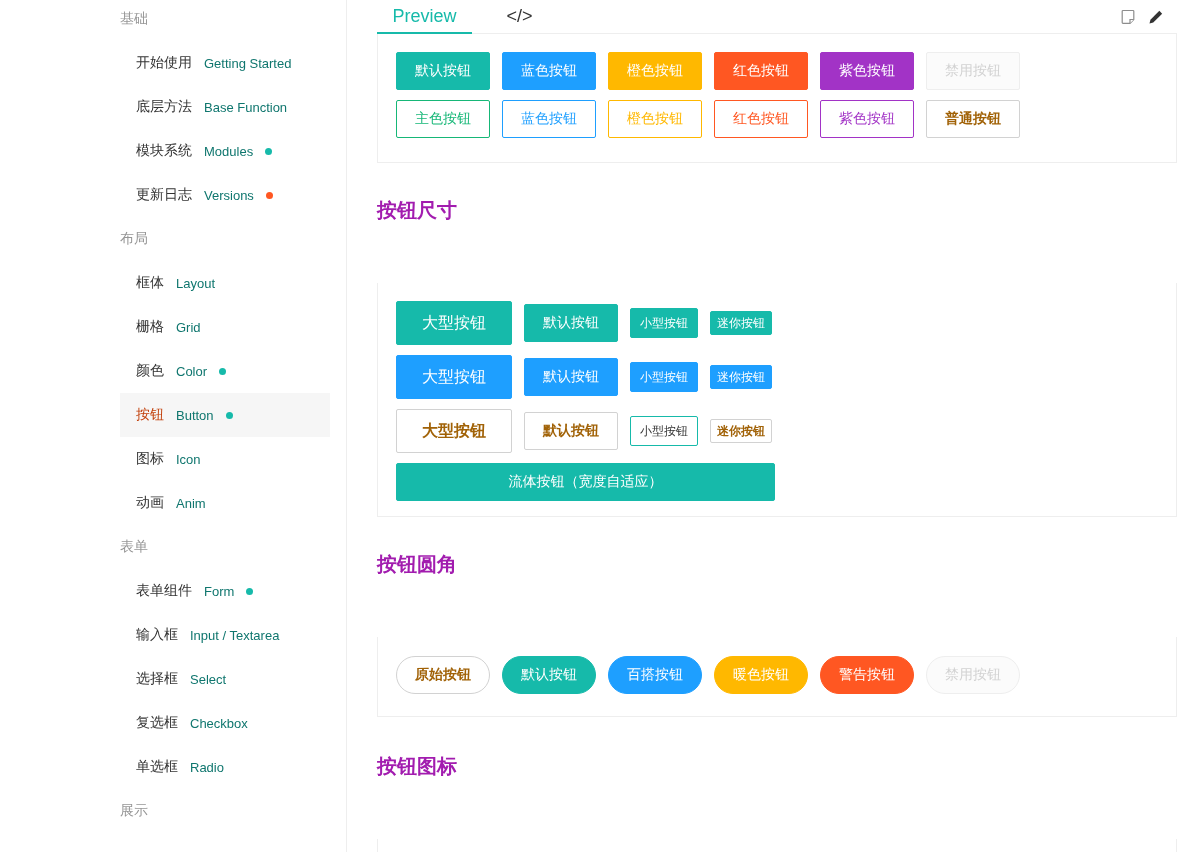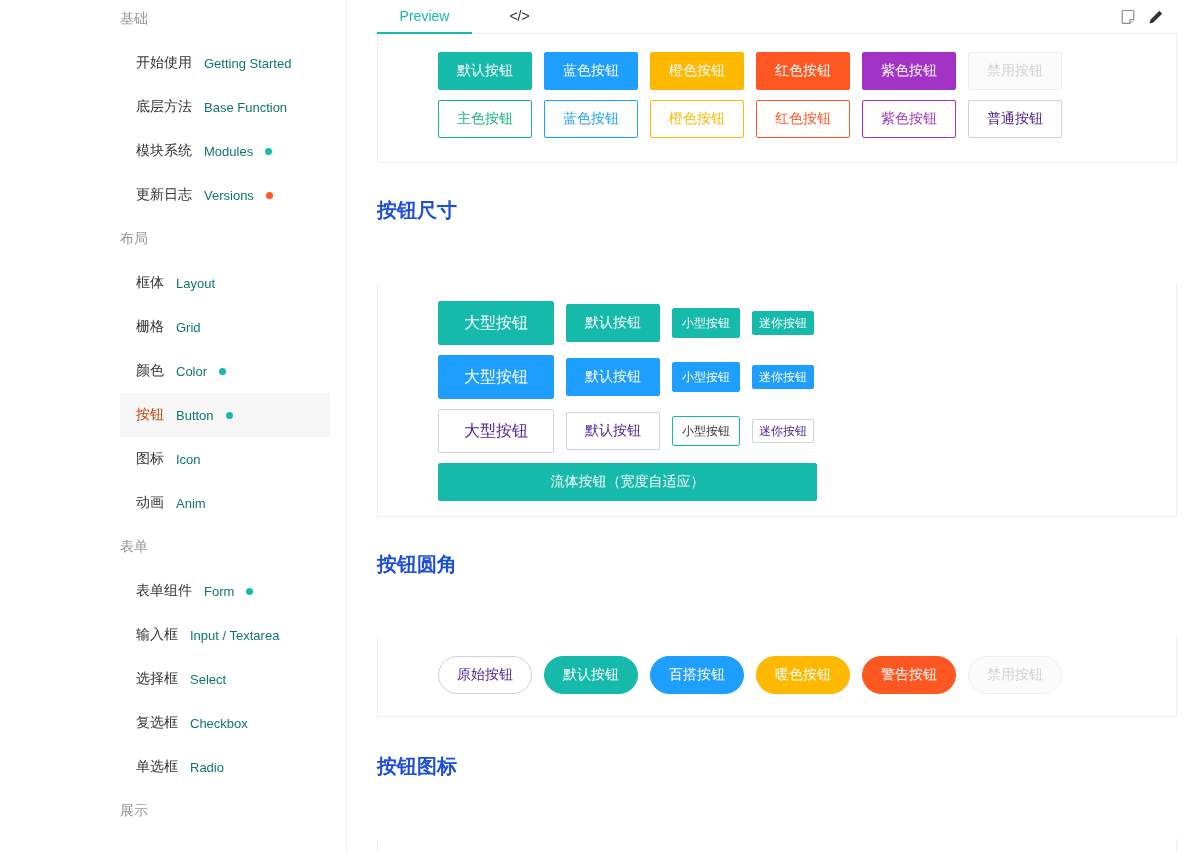--- a/index.html
+++ b/index.html
@@ -17,48 +17,48 @@
   .side-item.active{background:#f6f6f6;}
   .side-zh{font-size:14px;color:#333;white-space:nowrap;}
   .side-item.active .side-zh{color:#c2410c;}
   .side-en{font-size:13px;color:#0f766e;margin-left:12px;white-space:nowrap;}
   .dot{width:7px;height:7px;border-radius:50%;margin-left:12px;flex:0 0 auto;}
   .dot-teal{background:#16baaa;}
   .dot-red{background:#ff5722;}
   
   #content{position:absolute;left:377px;top:0;width:800px;height:852px;}
   .abs{position:absolute;left:0;width:800px;box-sizing:border-box;}
-  .sec-heading{font-size:20px;font-weight:700;color:#1d4ed8;height:30px;line-height:30px;}
+  .sec-heading{font-size:20px;font-weight:700;color:#a21caf;height:30px;line-height:30px;}
   
   .tabbar{height:34px;border-bottom:1px solid #eee;display:flex;align-items:stretch;position:relative;}
-  .tab{width:95px;text-align:center;font-size:14px;color:#333;line-height:32px;cursor:pointer;box-sizing:border-box;position:relative;}
+  .tab{width:95px;text-align:center;font-size:18px;color:#333;line-height:32px;cursor:pointer;box-sizing:border-box;position:relative;}
   .tab.active{color:#16baaa;}
   .tab.active::after{content:"";position:absolute;left:0;right:0;bottom:-1px;height:2px;background:#16baaa;}
   .tab-icons{position:absolute;right:14px;top:0;height:34px;display:flex;align-items:center;gap:13px;}
   .tab-icon{width:15px;height:16px;display:inline-flex;align-items:center;justify-content:center;cursor:pointer;}
   
   .panel{border:1px solid #eee;border-top:none;background:#fff;}
-  .btn-row{display:flex;align-items:center;gap:12px;margin-left:42px;}
+  .btn-row{display:flex;align-items:center;gap:12px;}
   .row-h{height:44px;}
   
   .btn{display:inline-flex;align-items:center;justify-content:center;height:38px;padding:0 18px;
        font-size:14px;border-radius:2px;border:1px solid transparent;box-sizing:border-box;
        white-space:nowrap;cursor:pointer;background:#fff;color:#333;flex:0 0 auto;}
   .v-fill-teal{background:#16baaa;border-color:#16baaa;color:#fff;}
   .v-fill-blue{background:#1e9fff;border-color:#1e9fff;color:#fff;}
   .v-fill-orange{background:#ffb800;border-color:#ffb800;color:#fff;}
   .v-fill-red{background:#ff5722;border-color:#ff5722;color:#fff;}
   .v-fill-purple{background:#a233c6;border-color:#a233c6;color:#fff;}
   .v-disabled{background:#fbfbfb;border-color:#eee;color:#d2d2d2;cursor:not-allowed;}
   .v-outline-green{border-color:#16b777;color:#16b777;}
   .v-outline-blue{border-color:#1e9fff;color:#1e9fff;}
   .v-outline-orange{border-color:#ffb800;color:#ffb800;}
   .v-outline-red{border-color:#ff5722;color:#ff5722;}
   .v-outline-purple{border-color:#a233c6;color:#a233c6;}
-  .v-primary{border-color:#d2d2d2;color:#4c1d95;}
+  .v-primary{border-color:#d2d2d2;color:#a16207;font-weight:bold;}
   .v-primary-teal{border-color:#16baaa;color:#333;}
   .s-lg{height:44px;font-size:16px;padding:0 25px;}
   .s-sm{height:30px;font-size:12px;padding:0 9px;}
   .s-xs{height:24px;font-size:12px;padding:0 6px;}
   .pill{border-radius:100px;}
   .fluid{width:379px;}
   
   #tabbar-0{top:0;}   #panel-0{top:34px;height:129px;padding:18px;}
   #heading-1{top:195px;} #tabbar-1{top:249px;} #panel-1{top:283px;height:234px;padding:18px;}
   #heading-2{top:549px;} #tabbar-2{top:603px;} #panel-2{top:637px;height:80px;padding:19px 18px;}

